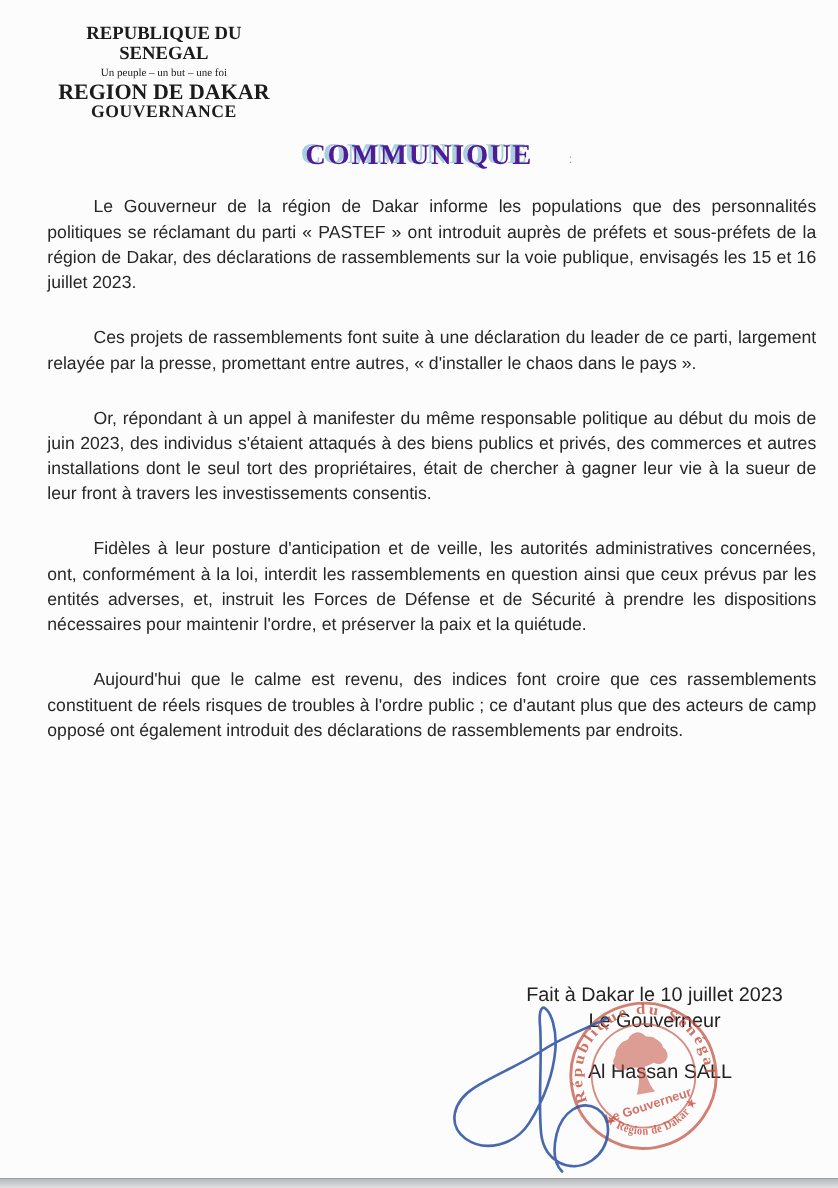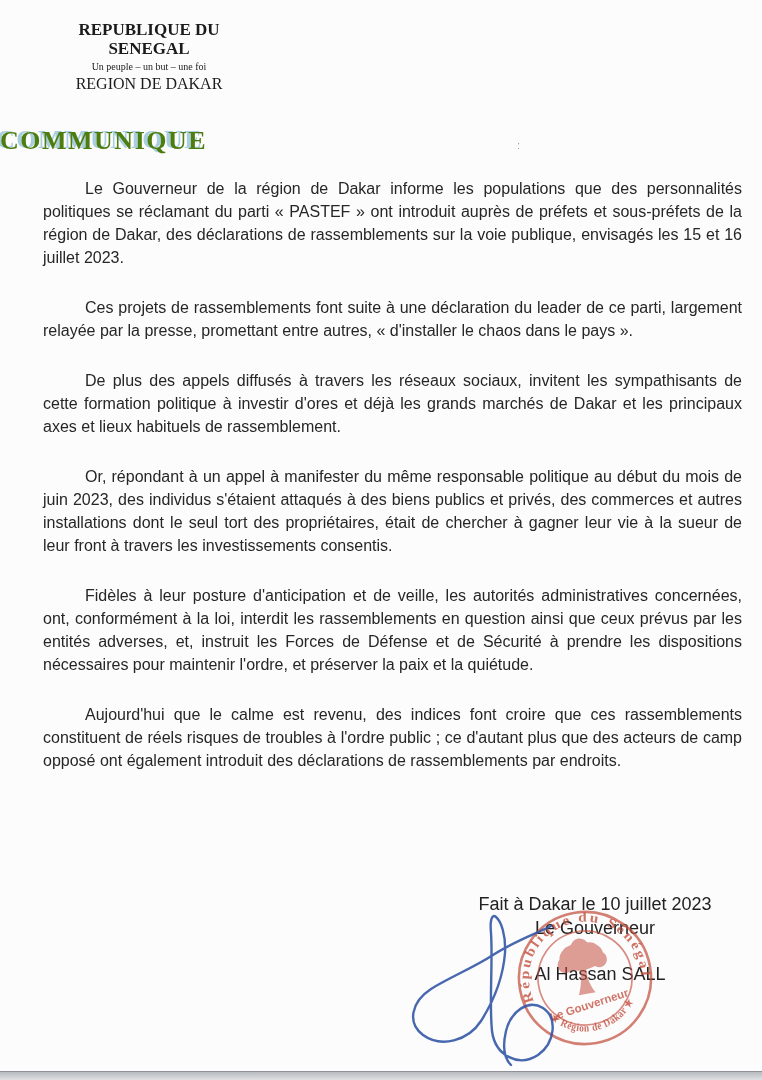--- a/index.html
+++ b/index.html
@@ -11,29 +11,30 @@
   }
   
   .letterhead {
     position:absolute; left:38px; top:20px; width:222px;
     text-align:center;
     font-family:"Liberation Serif", serif;
     color:#1b1b1b;
   }
   .lh-country { font-weight:bold; font-size:17px; line-height:19px; }
   .lh-motto   { font-size:10px; line-height:17px; }
-  .lh-region  { font-weight:normal; font-size:16px; line-height:18px; }
+  .lh-region  { font-weight:bold; font-size:20px; line-height:18px; }
   .lh-office  { font-weight:bold; font-size:16px; line-height:18px; letter-spacing:.5px; }
 
   
   .title {
     position:absolute; left:0; top:126px; width:762px;
+    text-align:center;
     font-family:"Liberation Serif", serif;
     font-weight:bold; font-size:26px; letter-spacing:1.5px;
-    color:#4d7c0f;
+    color:#4c1d95;
     text-shadow:-4px -1px 0 #a9cede;
   }
   .title-mark {
     position:absolute; left:517px; top:139px;
     font-size:11px; color:#9aa0a6;
   }
 
   
   .body-text {
     position:absolute; left:43px; top:177px; width:699px;
@@ -62,29 +63,29 @@
 </style>
 </head>
 <body>
 
 <div class="page">
 
   <div class="letterhead">
     <div class="lh-country">REPUBLIQUE DU SENEGAL</div>
     <div class="lh-motto">Un peuple – un but – une foi</div>
     <div class="lh-region">REGION DE DAKAR</div>
+    <div class="lh-office">GOUVERNANCE</div>
   </div>
 
   <div class="title">COMMUNIQUE</div>
   <div class="title-mark">:</div>
 
   <div class="body-text">
     <p>Le Gouverneur de la région de Dakar informe les populations que des personnalités politiques se réclamant du parti « PASTEF » ont introduit auprès de préfets et sous-préfets de la région de Dakar, des déclarations de rassemblements sur la voie publique, envisagés les 15 et 16 juillet 2023.</p>
     <p>Ces projets de rassemblements font suite à une déclaration du leader de ce parti, largement relayée par la presse, promettant entre autres, « d'installer le chaos dans le pays ».</p>
-    <p>De plus des appels diffusés à travers les réseaux sociaux, invitent les sympathisants de cette formation politique à investir d'ores et déjà les grands marchés de Dakar et les principaux axes et lieux habituels de rassemblement.</p>
     <p>Or, répondant à un appel à manifester du même responsable politique au début du mois de juin 2023, des individus s'étaient attaqués à des biens publics et privés, des commerces et autres installations dont le seul tort des propriétaires, était de chercher à gagner leur vie à la sueur de leur front à travers les investissements consentis.</p>
     <p>Fidèles à leur posture d'anticipation et de veille, les autorités administratives concernées, ont, conformément à la loi, interdit les rassemblements en question ainsi que ceux prévus par les entités adverses, et, instruit les Forces de Défense et de Sécurité à prendre les dispositions nécessaires pour maintenir l'ordre, et préserver la paix et la quiétude.</p>
     <p>Aujourd'hui que le calme est revenu, des indices font croire que ces rassemblements constituent de réels risques de troubles à l'ordre public ; ce d'autant plus que des acteurs de camp opposé ont également introduit des déclarations de rassemblements par endroits.</p>
   </div>
 
   <div class="closing">
     <div>Fait à Dakar le 10 juillet 2023</div>
     <div>Le Gouverneur</div>
     <div class="name">Al Hassan SALL</div>
   </div>

